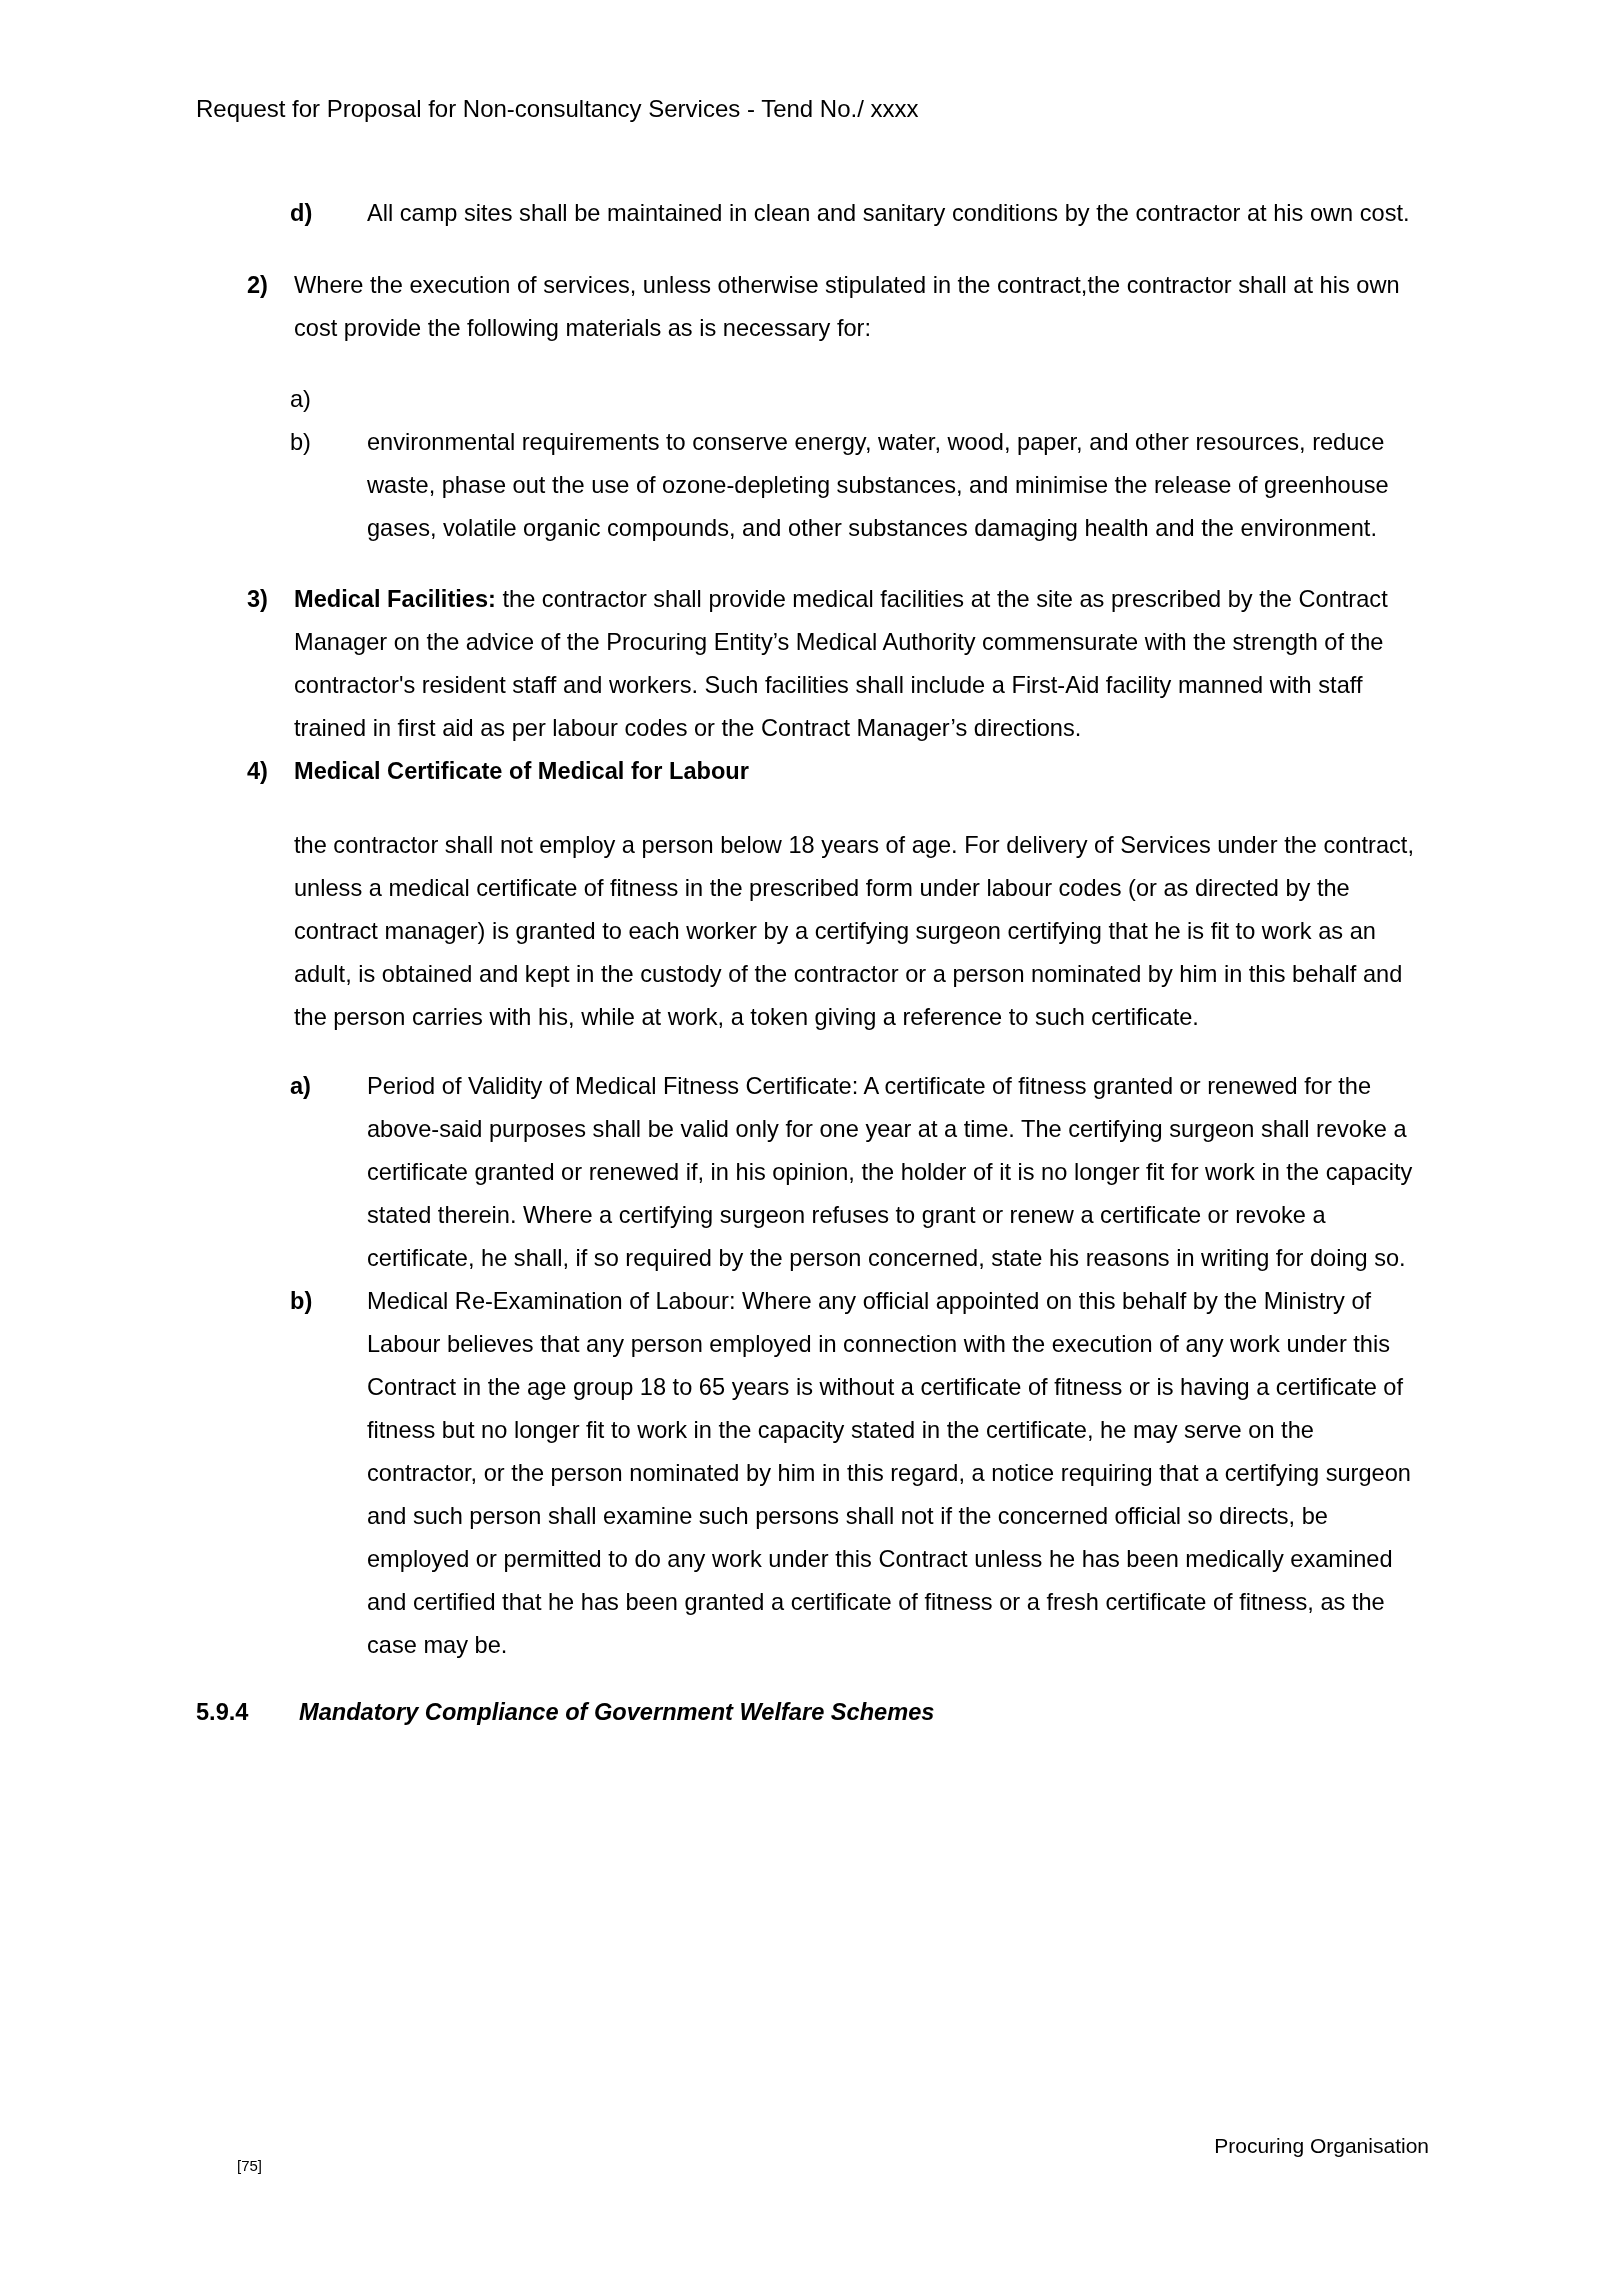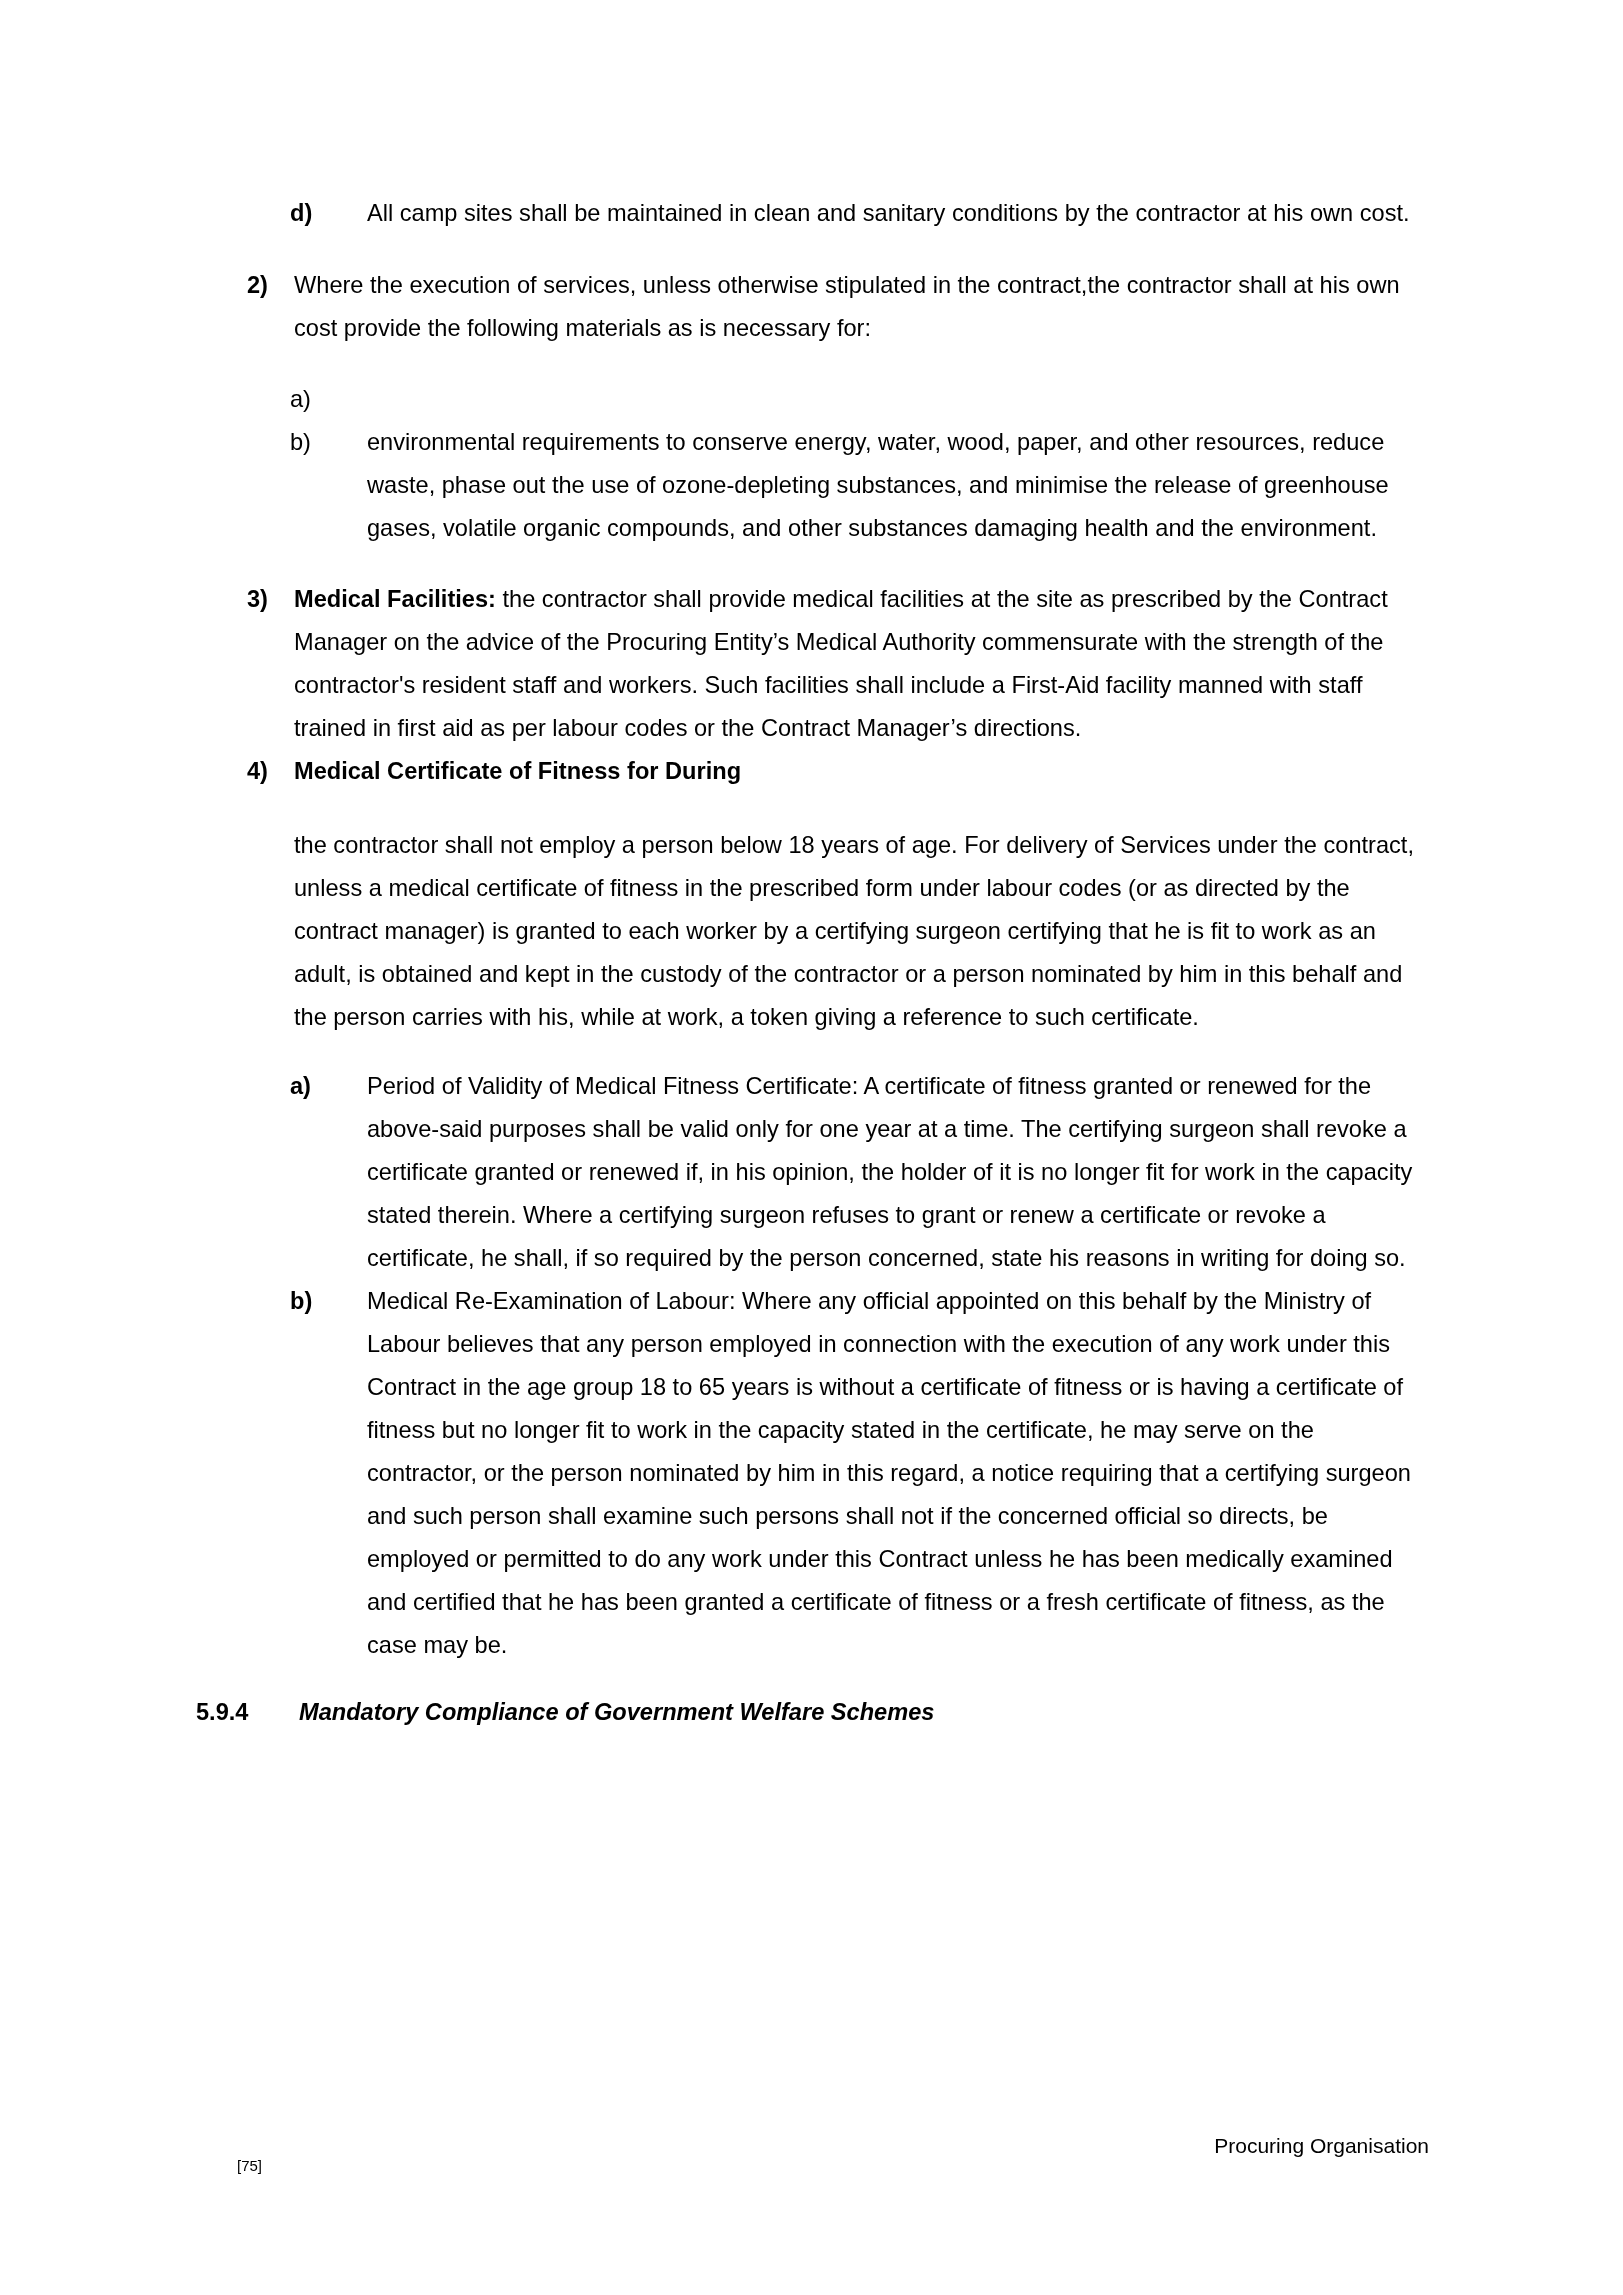--- a/index.html
+++ b/index.html
@@ -68,20 +68,21 @@
     top: 2131px;
     font-size: 21px;
     line-height: 29px;
   }
 </style>
 </head>
 <body>
 
 <div class="page">
 
+  <div class="header">Request for Proposal for Non-consultancy Services - Tend No./ xxxx</div>
 
   <div class="content">
 
     <div class="row l2 mt-d">
       <span class="label bold">d)</span>
       <div class="text">All camp sites shall be maintained in clean and sanitary conditions by the contractor at his own cost.</div>
     </div>
 
     <div class="row l1 mt-2">
       <span class="label bold">2)</span>
@@ -97,21 +98,21 @@
       <div class="text">environmental requirements to conserve energy, water, wood, paper, and other resources, reduce waste, phase out the use of ozone-depleting substances, and minimise the release of greenhouse gases, volatile organic compounds, and other substances damaging health and the environment.</div>
     </div>
 
     <div class="row l1 mt-3">
       <span class="label bold">3)</span>
       <div class="text"><span class="bold">Medical Facilities:</span><span> the contractor shall provide medical facilities at the site as prescribed by the Contract Manager on the advice of the Procuring Entity’s Medical Authority commensurate with the strength of the contractor's resident staff and workers. Such facilities shall include a First-Aid facility manned with staff trained in first aid as per labour codes or the Contract Manager’s directions.</span></div>
     </div>
 
     <div class="row l1 mt-4h">
       <span class="label bold">4)</span>
-      <div class="text bold">Medical Certificate of Fitness for During</div>
+      <div class="text bold">Medical Certificate of Medical for Labour</div>
     </div>
 
     <div class="para4 mt-4p">the contractor shall not employ a person below 18 years of age. For delivery of Services under the contract, unless a medical certificate of fitness in the prescribed form under labour codes (or as directed by the contract manager) is granted to each worker by a certifying surgeon certifying that he is fit to work as an adult, is obtained and kept in the custody of the contractor or a person nominated by him in this behalf and the person carries with his, while at work, a token giving a reference to such certificate.</div>
 
     <div class="row l2 mt-4a">
       <span class="label bold">a)</span>
       <div class="text">Period of Validity of Medical Fitness Certificate: A certificate of fitness granted or renewed for the above-said purposes shall be valid only for one year at a time. The certifying surgeon shall revoke a certificate granted or renewed if, in his opinion, the holder of it is no longer fit for work in the capacity stated therein. Where a certifying surgeon refuses to grant or renew a certificate or revoke a certificate, he shall, if so required by the person concerned, state his reasons in writing for doing so.</div>
     </div>
 
     <div class="row l2 mt-4b">

